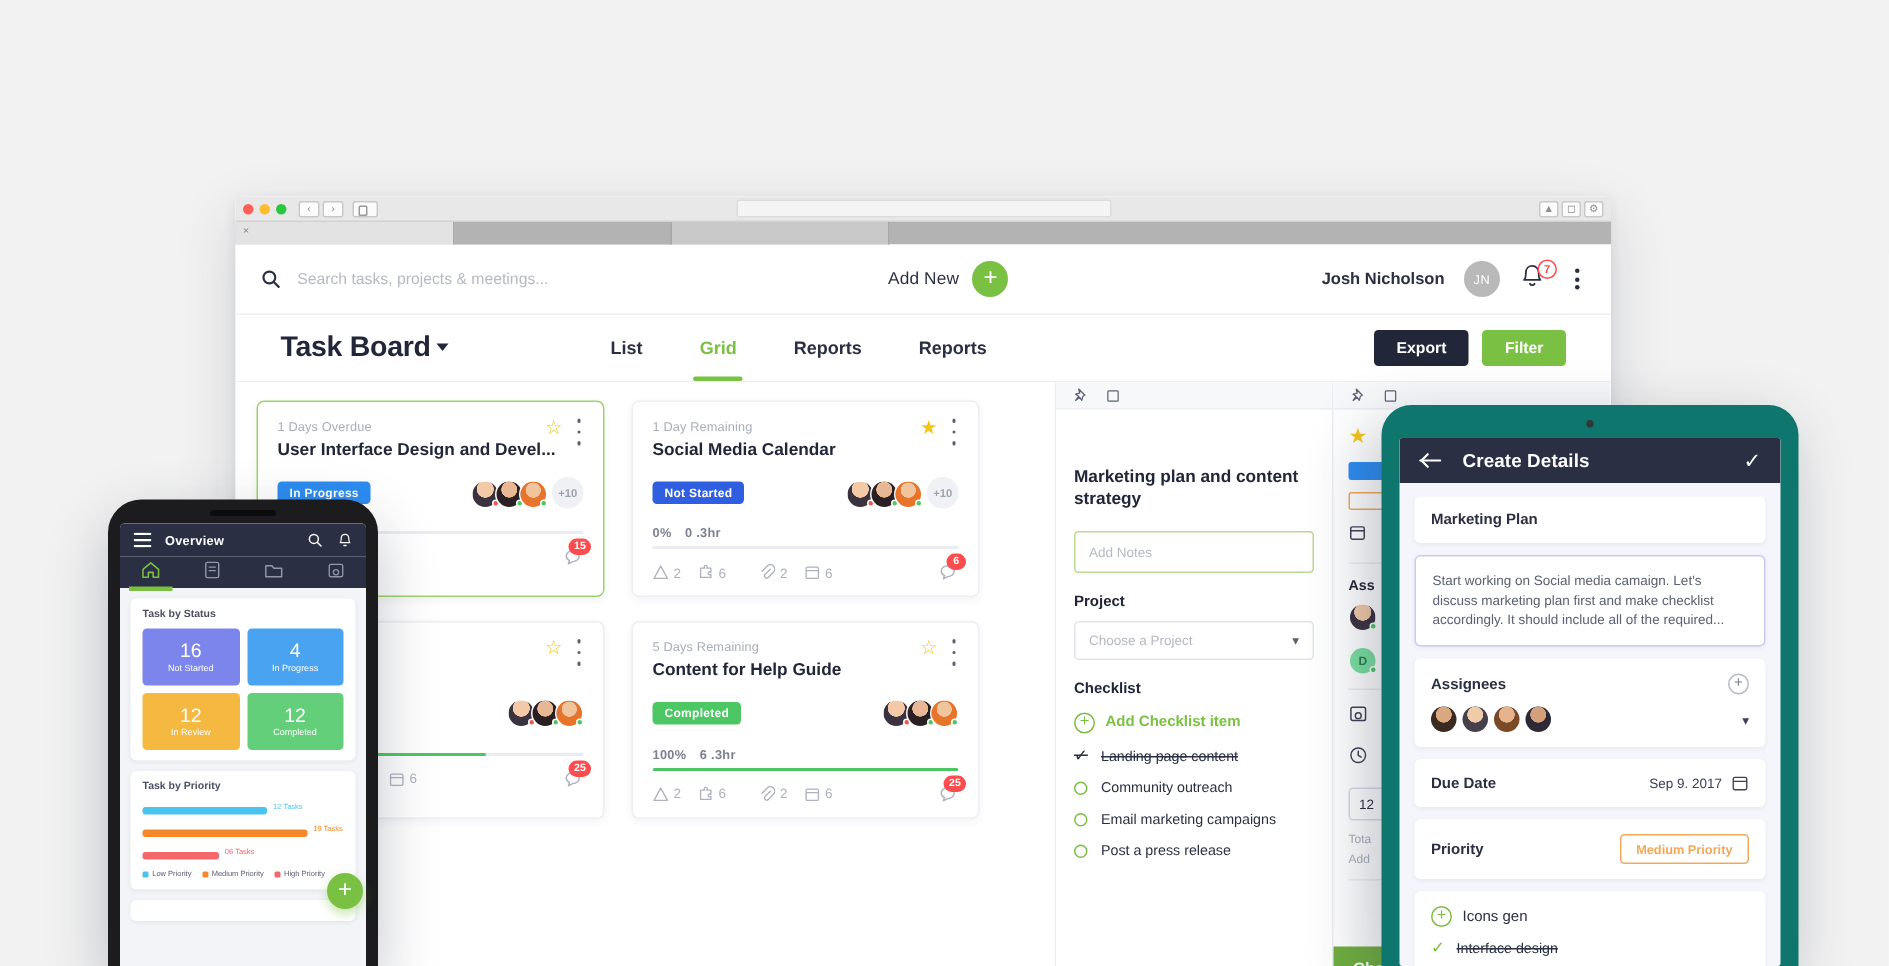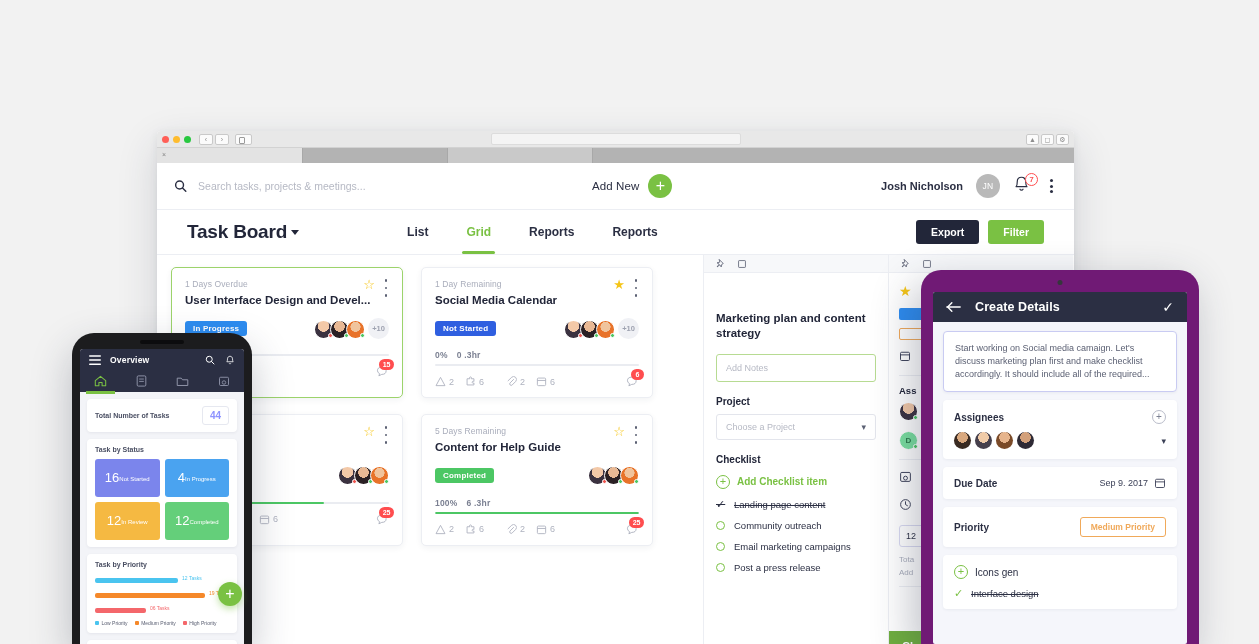--- a/index.html
+++ b/index.html
@@ -225,39 +225,39 @@
   .ph-tab { flex: 1; text-align: center; color: #9296ab; position: relative; }
   .ph-tab.active { color: #7ac143; }
   .ph-tab.active::after { content:""; position:absolute; left:14%; right:14%; bottom:-3px; height:2.5px; background:#7ac143; }
   .ph-body { padding: 7px; }
   .ph-card { background: #fff; border-radius: 4px; padding: 7px 8px; margin-bottom: 7px; box-shadow: 0 1px 3px rgba(40,45,70,.07); }
   .ph-row { display: flex; align-items: center; }
   .ph-lbl { font-size: 7px; font-weight: bold; color: #4a4f63; }
   .ph-count { margin-left: auto; border: 1px solid #e6e8f0; border-radius: 3px;
               padding: 3px 7px; font-size: 10px; color: #8e93ff; font-weight: bold; }
   .stat-grid { display: grid; grid-template-columns: 1fr 1fr; gap: 5px; margin-top: 6px; }
-  .stat { border-radius: 3px; height: 38px; display: flex; 
+  .stat { border-radius: 3px; height: 38px; display: flex; flex-direction: column;
           align-items: center; justify-content: center; color: #fff; }
   .stat b { font-size: 13px; font-weight: normal; line-height: 1.1; }
   .stat s { font-size: 6px; text-decoration: none; margin-top: 1px; }
   .prio-bar { height: 5px; border-radius: 2px; margin-top: 5px; display: flex; align-items: center; }
   .prio-row { display: flex; align-items: center; gap: 4px; margin-top: 5px; }
   .prio-txt { font-size: 5px; }
   .legend { display: flex; gap: 7px; margin-top: 7px; align-items: center; }
   .lg { display: flex; align-items: center; gap: 2.5px; font-size: 5px; color: #5b6073; }
   .lgd { width: 4px; height: 4px; border-radius: 1px; }
   .fab { position: absolute; right: 10px; bottom: 38px; width: 24px; height: 24px;
          border-radius: 50%; background: #7ac143; color: #fff; font-size: 16px; font-weight: 300;
          display:flex; align-items:center; justify-content:center;
          box-shadow: 0 3px 7px rgba(122,193,67,.45); }
 
   
   .tablet {
     position: absolute; left: 921px; top: 270px; width: 278px; height: 374px;
-    background: #701a75; border-radius: 20px 20px 0 0;
+    background: #0f766e; border-radius: 20px 20px 0 0;
     box-shadow: -8px 14px 42px rgba(40,45,70,0.3);
     padding: 22px 12px 0; z-index: 7;
   }
   .tb-cam { position: absolute; left: 50%; transform: translateX(-50%); top: 10px;
             width: 5px; height: 5px; border-radius: 50%; background: #35363c; }
   .tb-screen { width: 100%; height: 352px; background: #f5f6fb; border-radius: 2px; overflow: hidden; }
   .tb-head { height: 30px; background: #2b2f43; display: flex; align-items: center; padding: 0 13px; gap: 14px; }
   .tb-title { font-size: 12.5px; font-weight: bold; color: #fff; letter-spacing: .1px; }
   .tb-check { margin-left: auto; color: #fff; font-size: 14px; }
   .tb-body { padding: 9px 10px; }
@@ -741,26 +741,20 @@
         </span>
         <span class="ph-tab">
           <svg width="12" height="12" viewBox="0 0 16 16">
               <rect x="2" y="3" width="12" height="11" rx="1.5" fill="none" stroke="#9296ab" stroke-width="1.2"></rect>
               <circle cx="8" cy="10" r="2.3" fill="none" stroke="#9296ab" stroke-width="1.1"></circle>
             </svg>
         </span>
       </div>
       <div class="ph-body">
 
-        <div class="ph-card">
-          <div class="ph-row">
-            <span class="ph-lbl">Total Number of Tasks</span>
-            <span class="ph-count">44</span>
-          </div>
-        </div>
 
         <div class="ph-card">
           <div class="ph-lbl">Task by Status</div>
           <div class="stat-grid">
             <div class="stat" style="background:#7b85ec">
               <b>16</b>
               <s>Not Started</s>
             </div>
             <div class="stat" style="background:#4aa3f0">
               <b>4</b>
@@ -821,20 +815,23 @@
     <div class="tb-screen">
       <div class="tb-head">
         <svg width="15" height="12" viewBox="0 0 18 14">
           <line x1="1" y1="7" x2="17" y2="7" stroke="#fff" stroke-width="1.7" stroke-linecap="round"></line>
           <path d="M7 2 2 7l5 5" fill="none" stroke="#fff" stroke-width="1.7" stroke-linecap="round" stroke-linejoin="round"></path>
         </svg>
         <span class="tb-title">Create Details</span>
         <span class="tb-check">✓</span>
       </div>
       <div class="tb-body">
+        <div class="tb-card">
+          <div class="tb-name">Marketing Plan</div>
+        </div>
         <div class="tb-card focus">
           <div class="tb-desc">Start working on Social media camaign. Let's discuss marketing plan first and make checklist accordingly. It should include all of the required...</div>
         </div>
         <div class="tb-card">
           <div class="ph-row">
             <span class="tb-rowlbl">Assignees</span>
             <span class="tb-plus">+</span>
           </div>
           <div class="tb-avs">
             <span class="tb-av tb-a1"></span>

